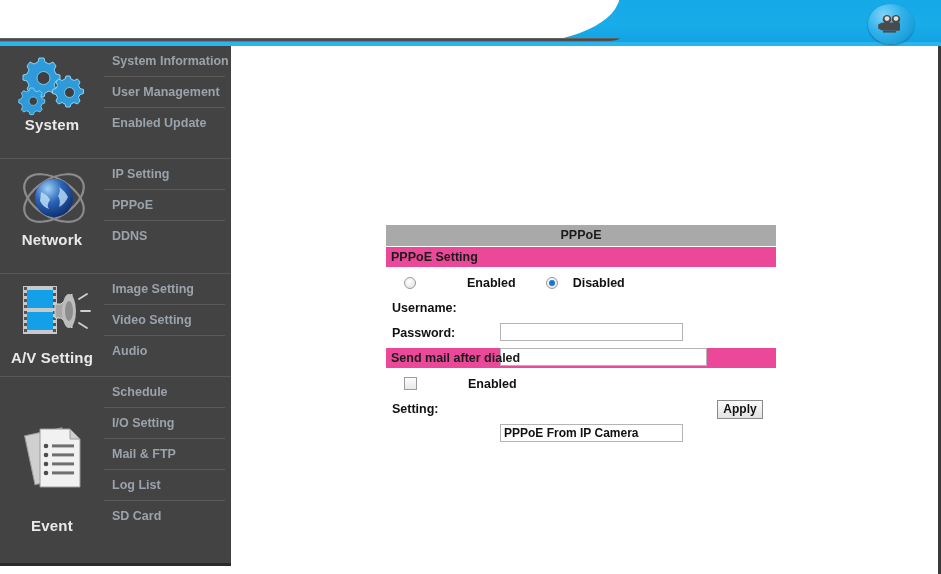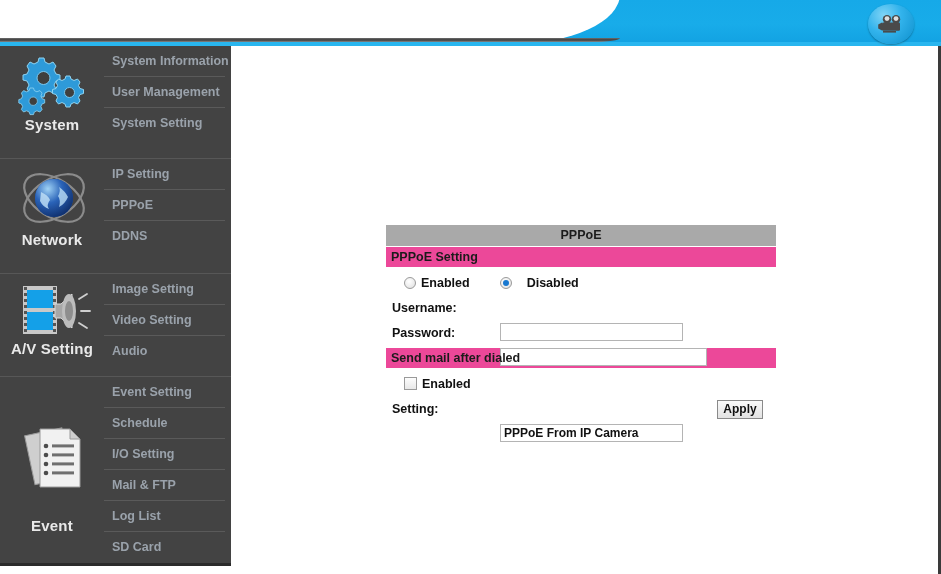--- a/index.html
+++ b/index.html
@@ -163,21 +163,21 @@
     font-weight: bold;
     box-sizing: border-box;
   }
   .radio-opt {
     display: flex;
     align-items: center;
     font-size: 12.5px;
     font-weight: bold;
     color: #111111;
   }
-  .radio-opt.first { margin-left: 18px; }
+  .radio-opt.first { margin-left: 18px; gap: 46px; }
   .radio-opt.second { margin-left: 30px; gap: 10px; }
   .radio {
     width: 12px; height: 12px;
     border-radius: 50%;
     border: 1px solid #9a9a9a;
     background: radial-gradient(circle at 40% 35%, #ffffff 0%, #e6e6e6 75%, #cfcfcf 100%);
     margin-right: 5px;
     position: relative;
     box-sizing: border-box;
   }
@@ -265,21 +265,21 @@
         <g fill="#2f97d4" stroke="#8fd4f2" stroke-width=".8">
           <path d="M13 34 l3.5 0 .8 2.6 2.6 1.2 3-1.2 2.2 2.5 -1.2 3 1.2 2.6 2.6.9 0 3.4 -2.6.9 -1.2 2.6 1.2 3 -2.2 2.5 -3-1.2 -2.6 1.2 -.8 2.6 -3.5 0 -.8-2.6 -2.6-1.2 -3 1.2 -2.2-2.5 1.2-3 -1.2-2.6 -2.6-.9 0-3.4 2.6-.9 1.2-2.6 -1.2-3 2.2-2.5 3 1.2 2.6-1.2z" fill="#2e9ad9"></path>
           <circle cx="16.2" cy="47.2" r="4.2" fill="#3f3f3f" stroke="#7cc8ef"></circle>
         </g>
       </svg>
     </div>
     <div class="group-label" style="top:70px;">System</div>
     <div class="items">
       <div class="nav-item">System Information</div>
       <div class="nav-item">User Management</div>
-      <div class="nav-item last">System Setting</div>
+      <div class="nav-item last">Enabled Update</div>
     </div>
   </div>
 
   <div class="nav-group" style="height:114px;">
     <div class="group-icon" style="top:8px;">
       <svg width="80" height="66" viewBox="0 0 80 66" aria-hidden="true">
         <ellipse cx="40" cy="31" rx="33" ry="19" fill="none" stroke="#8b8b8b" stroke-width="2.2" transform="rotate(-32 40 31)"></ellipse>
         <ellipse cx="40" cy="31" rx="33" ry="19" fill="none" stroke="#8b8b8b" stroke-width="2.2" transform="rotate(32 40 31)"></ellipse>
         <circle cx="40" cy="31" r="19" fill="#1d4fa0"></circle>
         <circle cx="40" cy="31" r="19" fill="url(#gl)"></circle>
@@ -329,21 +329,21 @@
         <path d="M44 22 h6 l11-10 v34 l-11-10 h-6 z" fill="#a7a7a7" stroke="#d8d8d8" stroke-width="1"></path>
         <ellipse cx="58" cy="29" rx="7" ry="17" fill="#bdbdbd"></ellipse>
         <ellipse cx="58" cy="29" rx="4" ry="10" fill="#8e8e8e"></ellipse>
         <g stroke="#cfcfcf" stroke-width="1.8" fill="none" stroke-linecap="round">
           <path d="M68 17 l8 -5"></path>
           <path d="M70 29 l9 0"></path>
           <path d="M68 41 l8 5"></path>
         </g>
       </svg>
     </div>
-    <div class="group-label" style="top:66px;">A/V Setting</div>
+    <div class="group-label" style="top:75px;">A/V Setting</div>
     <div class="items">
       <div class="nav-item">Image Setting</div>
       <div class="nav-item">Video Setting</div>
       <div class="nav-item last">Audio</div>
     </div>
   </div>
 
   <div class="nav-group" style="height:190px;">
     <div class="group-icon" style="top:42px;">
       <svg width="80" height="78" viewBox="0 0 80 78" aria-hidden="true">
@@ -363,21 +363,20 @@
             <rect x="38" y="25.4" width="22" height="3"></rect>
             <rect x="38" y="34.4" width="22" height="3"></rect>
             <rect x="38" y="43.4" width="22" height="3"></rect>
             <rect x="38" y="52.4" width="22" height="3"></rect>
           </g>
         </g>
       </svg>
     </div>
     <div class="group-label" style="top:140px;">Event</div>
     <div class="items">
-      <div class="nav-item">Event Setting</div>
       <div class="nav-item">Schedule</div>
       <div class="nav-item">I/O Setting</div>
       <div class="nav-item">Mail &amp; FTP</div>
       <div class="nav-item">Log List</div>
       <div class="nav-item last">SD Card</div>
     </div>
   </div>
 </div>
 
 <div id="content">

